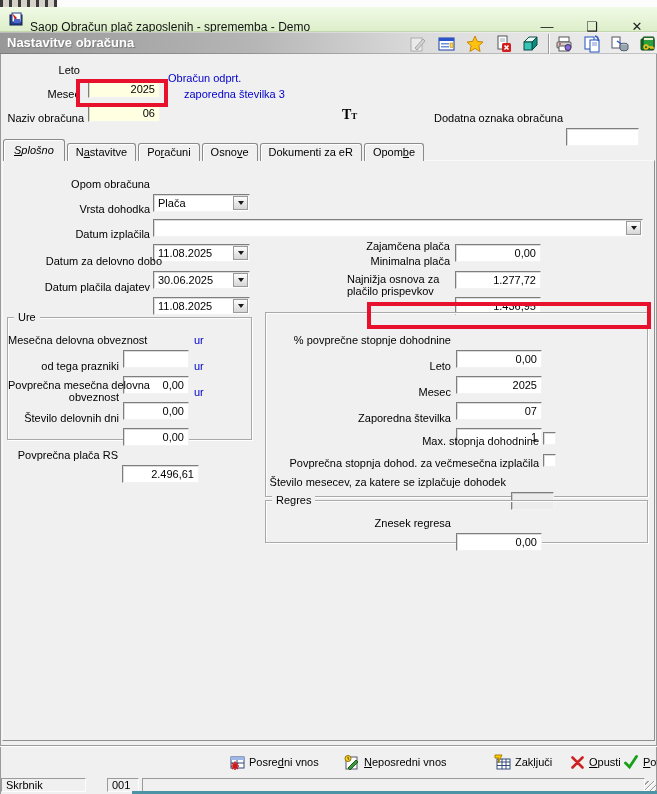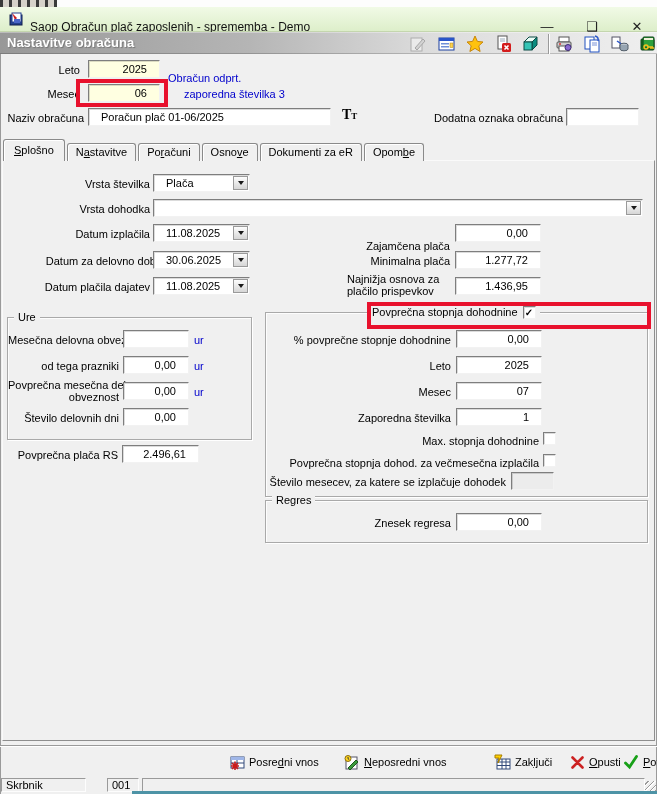--- a/index.html
+++ b/index.html
@@ -32,38 +32,38 @@
   .tbicon { top:34px; width:20px; height:20px; display:flex; align-items:center; justify-content:center; }
   .tbsep { top:34px; width:2px; height:20px; border-left:1px solid #9a9a9a; border-right:1px solid #fff; }
   .disabled-icon { filter: grayscale(1) opacity(.45); }
 
   
   .lbl { position:absolute; text-align:right; white-space:nowrap; line-height:12px; }
   .lbl-l { position:absolute; text-align:left; white-space:nowrap; line-height:12px; }
   .blue { color:#0000cc; }
 
   
-  .fld { position:absolute; background:#fff; height:18px; padding:2px 12px;
+  .fld { position:absolute; background:#fff; height:18px; padding:2px 4px;
          border:1px solid; border-color:#7e7e7e #f2f2f2 #f2f2f2 #7e7e7e;
-         box-shadow: inset 1px 1px 0 rgba(0,0,0,.14); line-height:13px; overflow:hidden; }
+         box-shadow: inset 1px 1px 0 rgba(0,0,0,.14); line-height:13px; overflow:hidden;margin-top:20px; }
   .yellow { background:#ffffe1; }
   .num { text-align:right; }
   .dis { background:#ececec; }
   .arrowbtn { position:absolute; right:1px; top:1px; bottom:1px; width:15px;
       background:linear-gradient(#fdfdfd,#d6d6d6); border:1px solid #9a9a9a;
       display:flex; align-items:center; justify-content:center; }
   .tri { width:0; height:0; border-left:3px solid transparent; border-right:3px solid transparent;
          border-top:4px solid #1a1a1a; }
 
   
   .tabs { position:absolute; left:3px; top:139px; display:flex; align-items:flex-end; height:22px; z-index:3; }
   .tab { height:18px; line-height:17px; padding:0 8px; background:#f0f0f0;
          border:1px solid #8a8a8a; border-bottom:none; border-radius:3px 3px 0 0;
          margin-right:2px; box-shadow: inset 1px 1px 0 #fff; }
-  .tab.active { height:22px; line-height:20px; padding:0 10px; position:relative; z-index:4; }
+  .tab.active { height:22px; line-height:20px; padding:0 10px; position:relative; z-index:4;font-style:italic; }
   .u { text-decoration: underline; }
 
   
   .page { left:2px; top:160px; width:653px; height:581px; background:#f0f0f0;
           border:1px solid; border-color:#fafafa #8e8e8e #8e8e8e #fafafa; }
 
   
   .group { position:absolute; border:1px solid #a9a9a9; box-shadow:1px 1px 0 #fff, inset 1px 1px 0 #fdfdfd; }
   .legend { position:absolute; top:-7px; background:#f0f0f0; padding:0 4px; white-space:nowrap;
             display:flex; align-items:center; gap:5px; line-height:13px; }
@@ -183,39 +183,38 @@
 
   <div class="lbl" style="left:0;top:64px;width:80px">Leto</div>
   <div class="fld yellow num abs" style="left:88px;top:60px;width:72px">2025</div>
   <div class="lbl-l blue" style="left:168px;top:72px">Obračun odprt.</div>
 
   <div class="lbl" style="left:0;top:88px;width:80px">Mesec</div>
   <div class="fld yellow num abs" style="left:88px;top:84px;width:72px">06</div>
   <div class="lbl-l blue" style="left:184px;top:88px">zaporedna številka 3</div>
 
   <div class="lbl" style="left:0;top:112px;width:84px">Naziv obračuna</div>
-  <div class="fld abs" style="left:88px;top:108px;width:243px">Poračun plač 01-06/2025</div>
   <div class="abs" style="left:342px;top:107px;width:18px;height:18px;font-family:'Liberation Serif',serif;font-weight:bold;font-size:14px;line-height:16px">T<span style="font-size:9px">T</span></div>
   <div class="lbl" style="left:420px;top:112px;width:143px">Dodatna oznaka obračuna</div>
   <div class="fld abs" style="left:566px;top:108px;width:73px"></div>
 
   <div class="annot" style="left:76px;top:79px;width:92px;height:28px"></div>
 
   <div class="tabs">
     <div class="tab active"><span></span><span class="u">S</span><span>plošno</span></div>
     <div class="tab"><span>N</span><span class="u">a</span><span>stavitve</span></div>
     <div class="tab"><span>Po</span><span class="u">r</span><span>ačuni</span></div>
     <div class="tab"><span>Osno</span><span class="u">v</span><span>e</span></div>
     <div class="tab"><span>Dokumenti za eR</span></div>
     <div class="tab"><span>Opom</span><span class="u">b</span><span>e</span></div>
   </div>
 
   <div class="abs page"></div>
 
-  <div class="lbl" style="left:0;top:178px;width:150px">Vrsta številka</div>
+  <div class="lbl" style="left:0;top:178px;width:150px">Opom obračuna</div>
   <div class="fld abs" style="left:153px;top:174px;width:97px">
     <span>Plača</span>
     <span class="arrowbtn">
         <span class="tri"></span>
       </span>
   </div>
 
   <div class="lbl" style="left:0;top:203px;width:150px">Vrsta dohodka</div>
   <div class="fld abs pre" style="left:153px;top:199px;width:490px">
     <span class="pre">1001  Plače in nadomestila plač</span>
@@ -277,24 +276,20 @@
     <div class="lbl-l blue" style="left:186px;top:68px">ur</div>
 
     <div class="lbl" style="left:0;top:94px;width:111px">Število delovnih dni</div>
     <div class="fld num abs" style="left:115px;top:90px;width:66px">0,00</div>
   </div>
 
   <div class="lbl" style="left:0;top:449px;width:118px">Povprečna plača RS</div>
   <div class="fld num abs" style="left:122px;top:445px;width:77px">2.496,61</div>
 
   <div class="group" style="left:265px;top:312px;width:383px;height:185px">
-    <div class="legend" style="left:102px">
-      <span>Povprečna stopnja dohodnine</span>
-      <span class="checkbox">✓</span>
-    </div>
 
     <div class="lbl" style="left:0;top:21px;width:185px">% povprečne stopnje dohodnine</div>
     <div class="fld num abs" style="left:190px;top:17px;width:86px">0,00</div>
 
     <div class="lbl" style="left:0;top:47px;width:185px">Leto</div>
     <div class="fld num abs" style="left:190px;top:43px;width:86px">2025</div>
 
     <div class="lbl" style="left:0;top:73px;width:185px">Mesec</div>
     <div class="fld num abs" style="left:190px;top:69px;width:86px">07</div>
 

